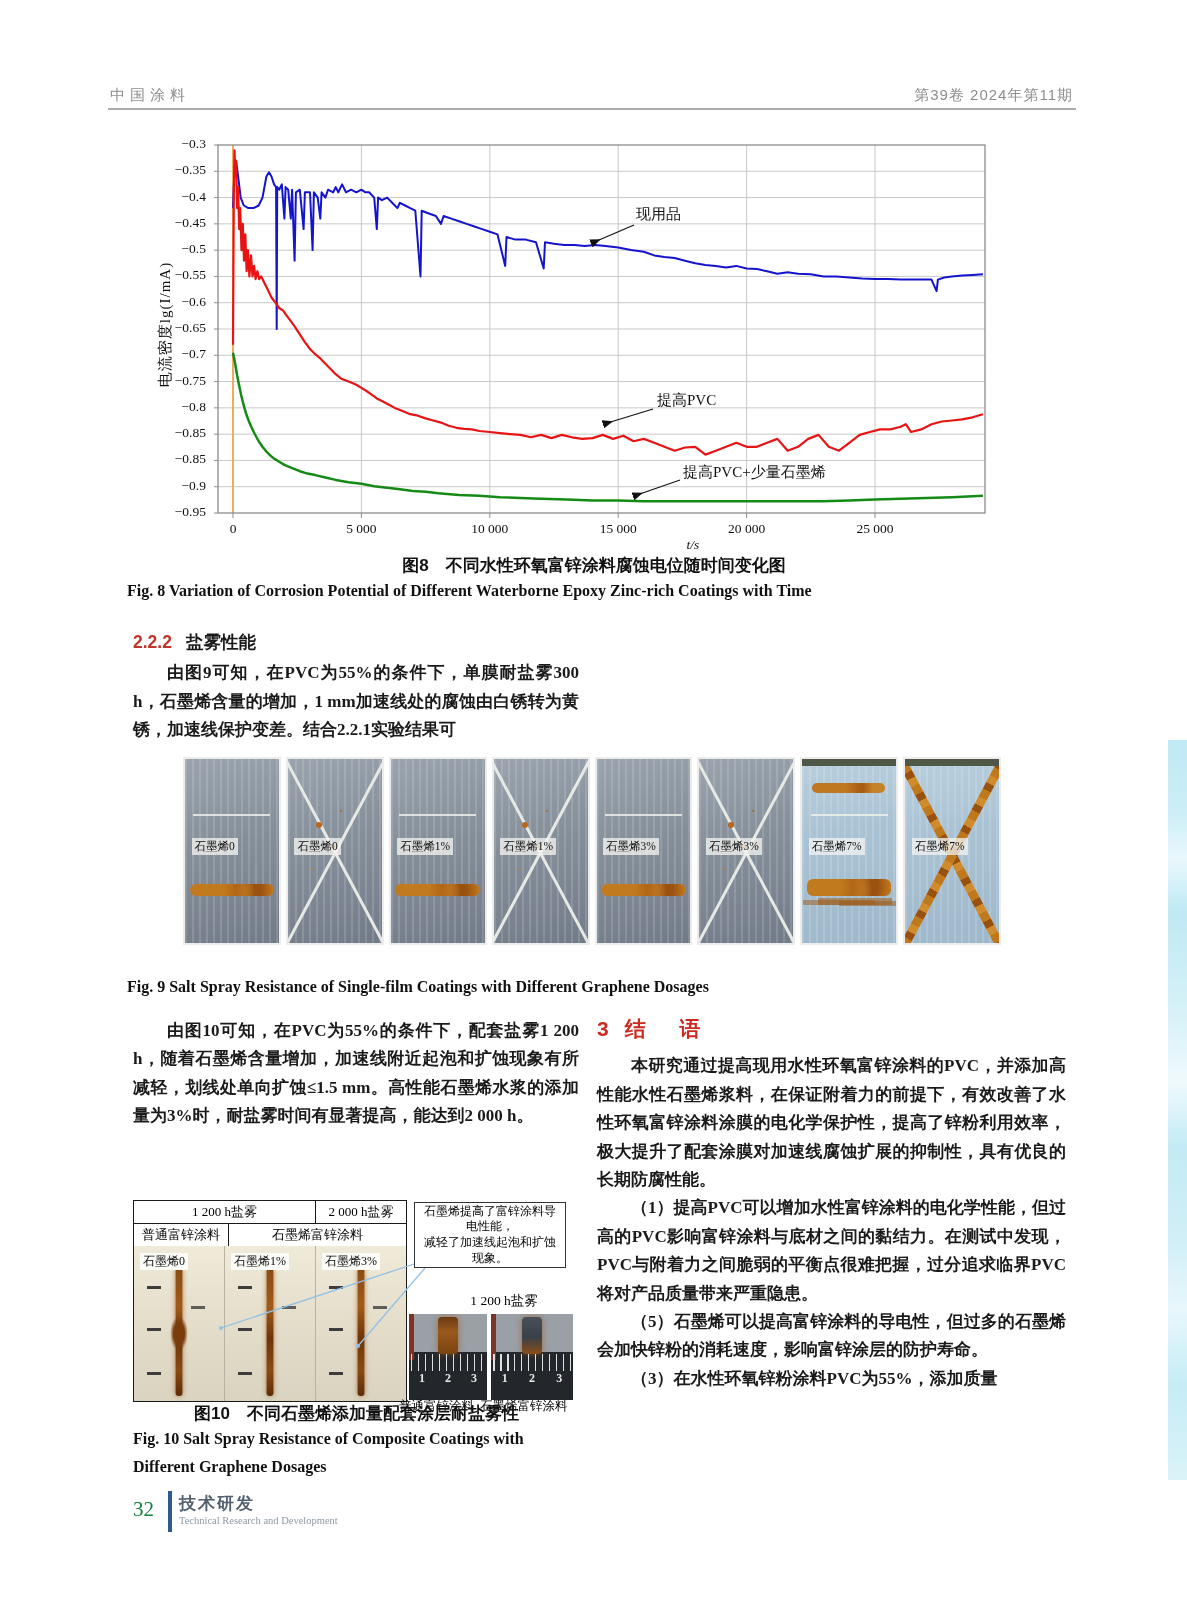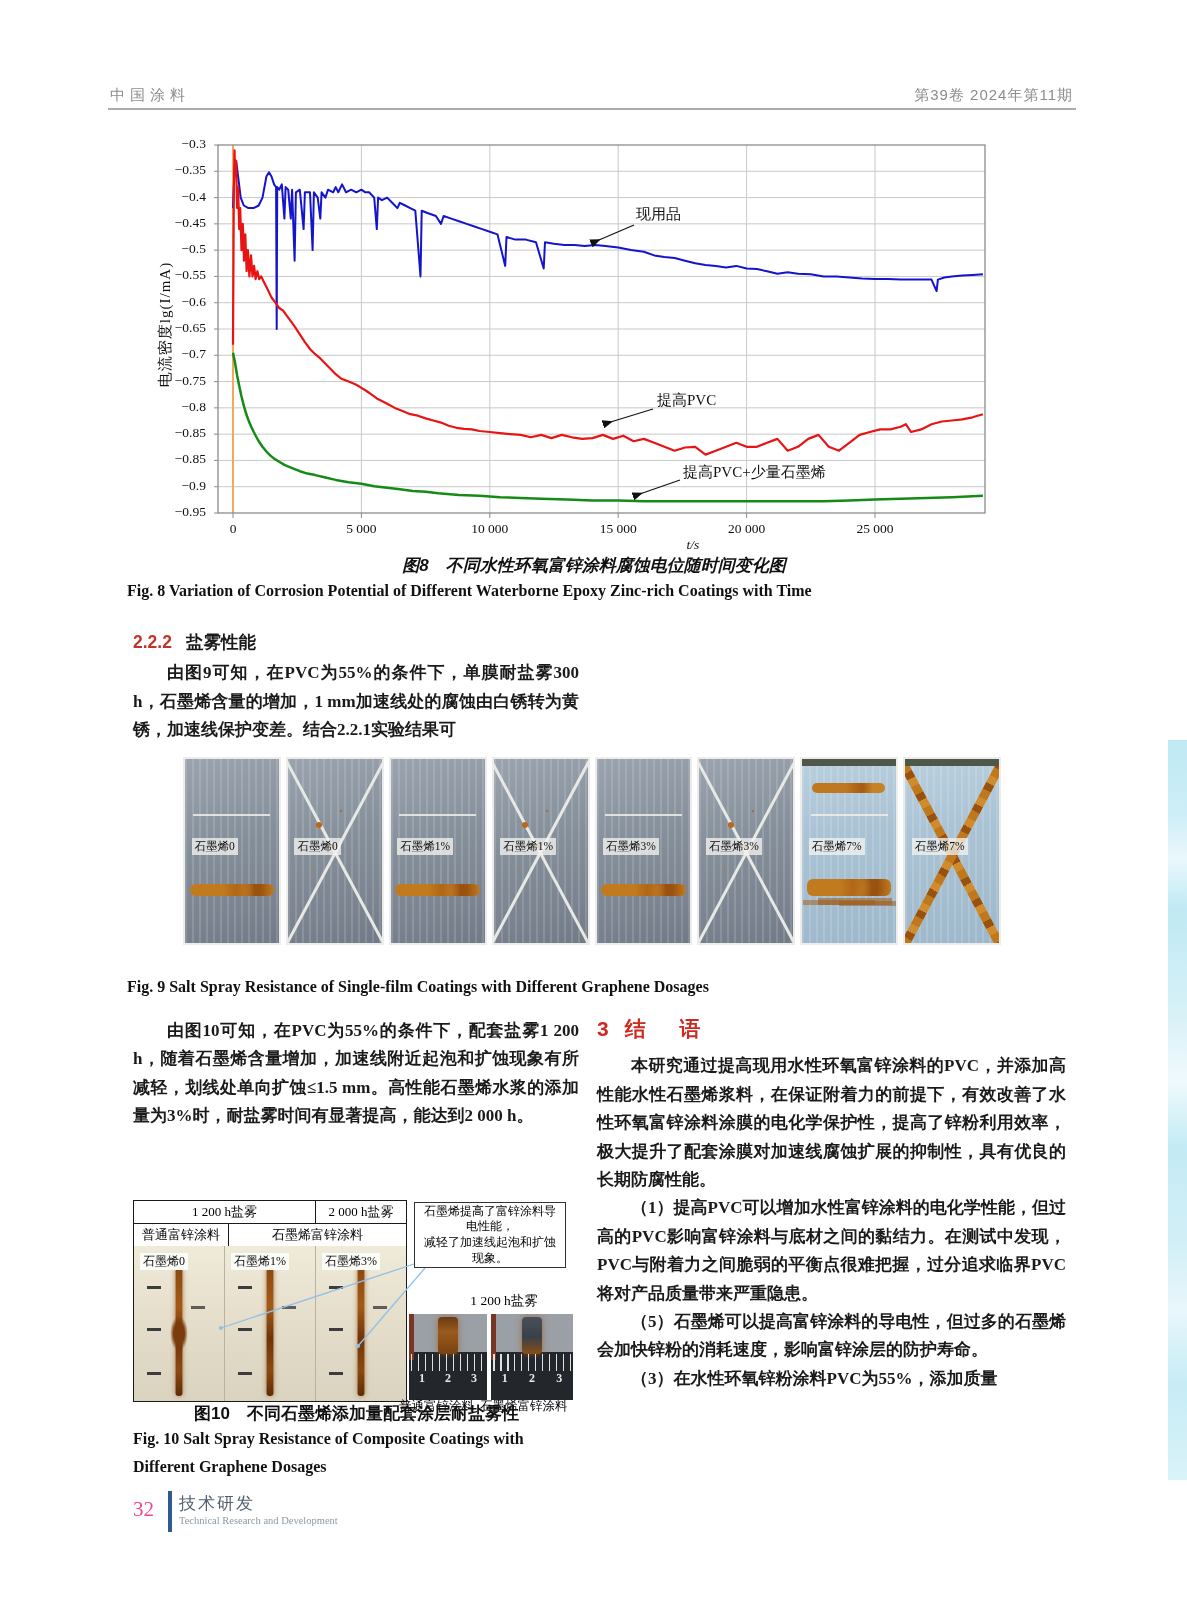--- a/index.html
+++ b/index.html
@@ -86,24 +86,24 @@
   .rphoto .redge{position:absolute;left:0;top:0;bottom:46%;width:5px;background:#7c3424;}
   .rphoto .streak{position:absolute;left:50%;top:4%;width:20px;height:42%;transform:translateX(-50%);border-radius:4px;
           background:linear-gradient(180deg,#6b3a14,#9a5a1c 40%,#7a4210);box-shadow:0 0 6px rgba(160,90,30,.7);}
   .rphoto.v2 .streak{background:linear-gradient(180deg,#4a5058,#3a4048 55%,#8a4e16);}
   .rphoto .ticks{position:absolute;left:2%;right:2%;top:46%;height:20%;
           background:repeating-linear-gradient(90deg,#dde1e4 0 1.5px,transparent 1.5px 7px);}
   .rphoto .nums{position:absolute;left:0;right:0;top:66%;display:flex;justify-content:space-around;
           color:#e8e8e8;font-weight:bold;font-size:12px;}
   #f10-rlabels{position:absolute;left:266px;top:202px;width:181px;display:flex;gap:6px;font-size:12.5px;color:#000;white-space:nowrap;}
   
-  .pgnum{position:absolute;left:133px;top:1497px;font-size:21px;color:#ec4899;}
+  .pgnum{position:absolute;left:133px;top:1497px;font-size:21px;color:#15803d;}
   .foot-bar{position:absolute;left:168px;top:1491px;width:3.5px;height:41px;background:#2e5a8f;}
   .foot-zh{position:absolute;left:179px;top:1492px;font-family:"Liberation Sans","DejaVu Sans",sans-serif;
-           font-weight:normal;font-size:17px;color:#53606e;letter-spacing:2px;}
+           font-weight:bold;font-size:17px;color:#53606e;letter-spacing:2px;}
   .foot-en{position:absolute;left:179px;top:1515px;font-size:10.5px;color:#8d99a4;}
   
   #stripe{position:absolute;left:1168px;top:740px;width:19px;height:740px;
     background:linear-gradient(180deg,#bfe9f4 0%,#cdeef7 10%,#eaf8fc 16%,#bfe9f4 23%,#d9f2f8 38%,
                #f0fafd 46%,#c3ebf5 55%,#d2eff7 68%,#e8f7fb 77%,#c6ecf6 87%,#daf3f8 100%);}
 </style>
 </head>
 <body>
 
 <div id="page">
@@ -190,21 +190,21 @@
         <div class="xtick" style="left: 433.2px;">15 000</div>
         <div class="xtick" style="left: 561.6px;">20 000</div>
         <div class="xtick" style="left: 690px;">25 000</div>
       </div>
     <div class="xlabel">t/s</div>
     <div class="ann" style="left:496px;top:72px;">现用品</div>
     <div class="ann" style="left:517px;top:258px;">提高PVC</div>
     <div class="ann" style="left:543px;top:330px;">提高PVC+少量石墨烯</div>
   </div>
 
-  <div class="cap-zh" style="top:554px;font-style:italic;">图8　不同水性环氧富锌涂料腐蚀电位随时间变化图</div>
+  <div class="cap-zh" style="top:554px;">图8　不同水性环氧富锌涂料腐蚀电位随时间变化图</div>
   <div class="cap-en" style="top:582px;">Fig. 8   Variation of Corrosion Potential of Different Waterborne Epoxy Zinc-rich Coatings with Time</div>
 
   <div class="col" style="left:133px;top:628px;width:446px;">
     <div class="sec-head">
       <span class="sec-num">2.2.2</span><span>盐雾性能</span>
     </div>
     <p class="indent">由图9可知，在PVC为55%的条件下，单膜耐盐雾300 h，石墨烯含量的增加，1 mm加速线处的腐蚀由白锈转为黄锈，加速线保护变差。结合2.2.1实验结果可</p>
   </div>
 
   <div id="fig9">

